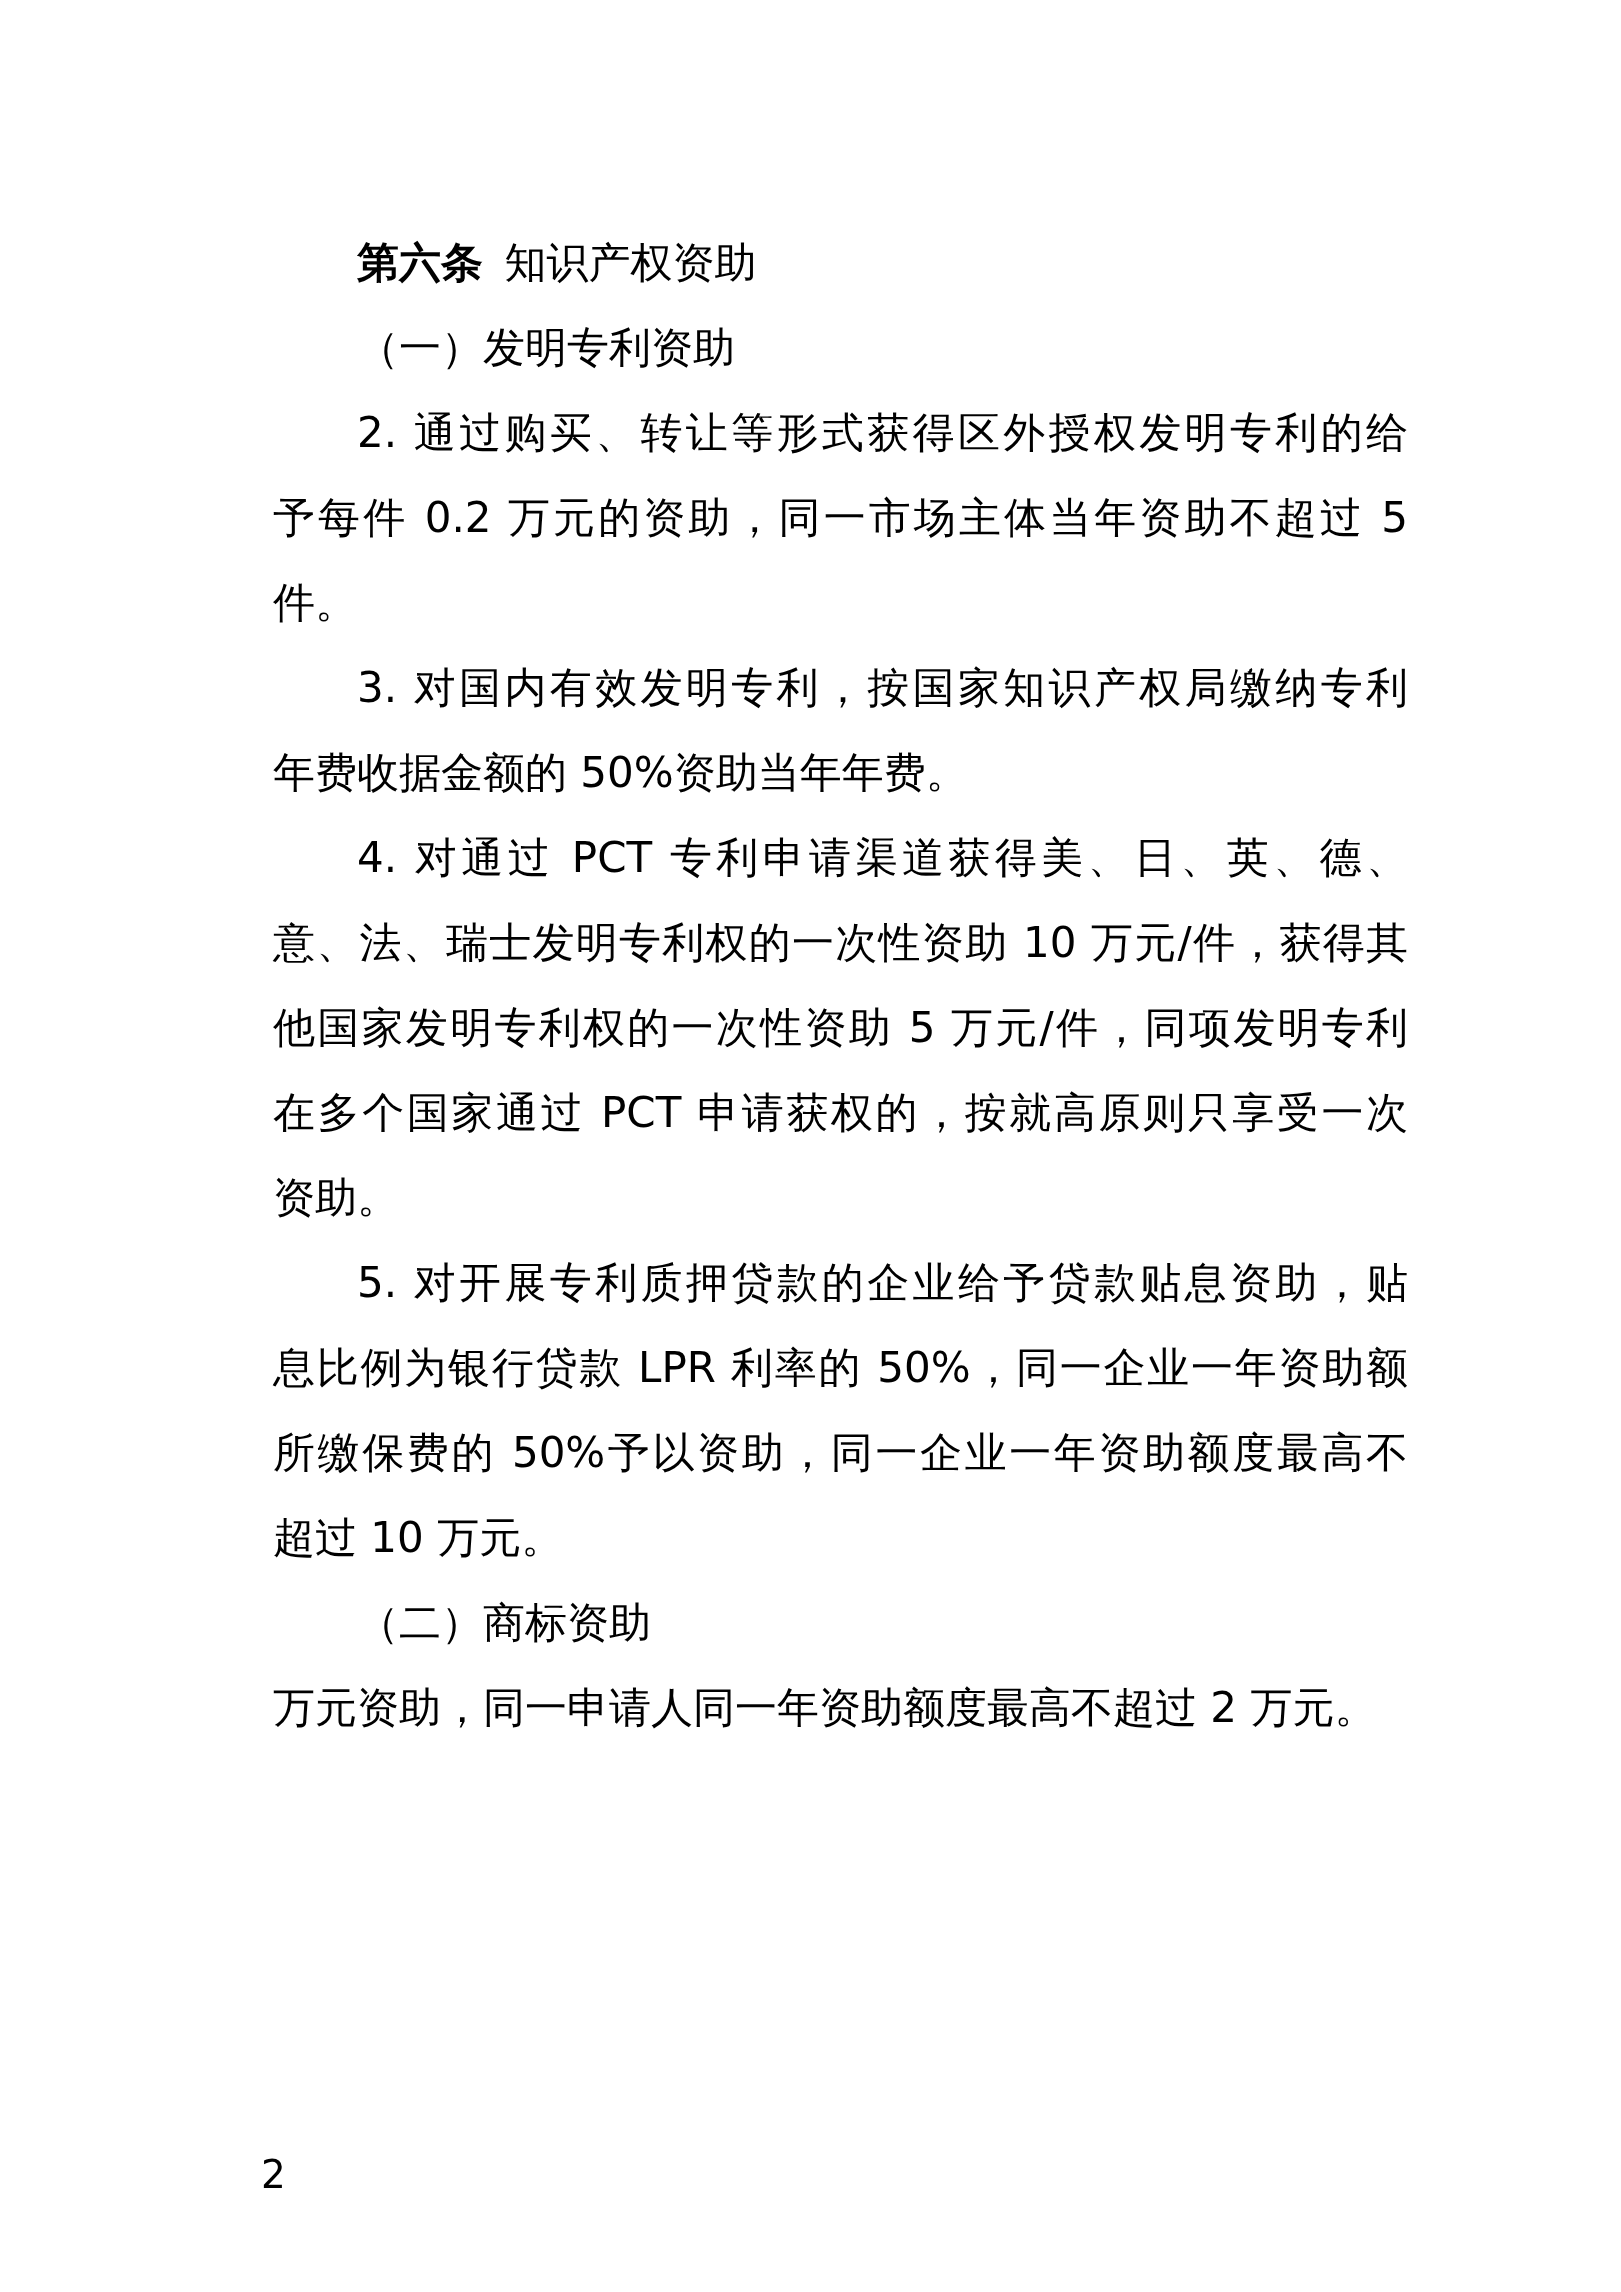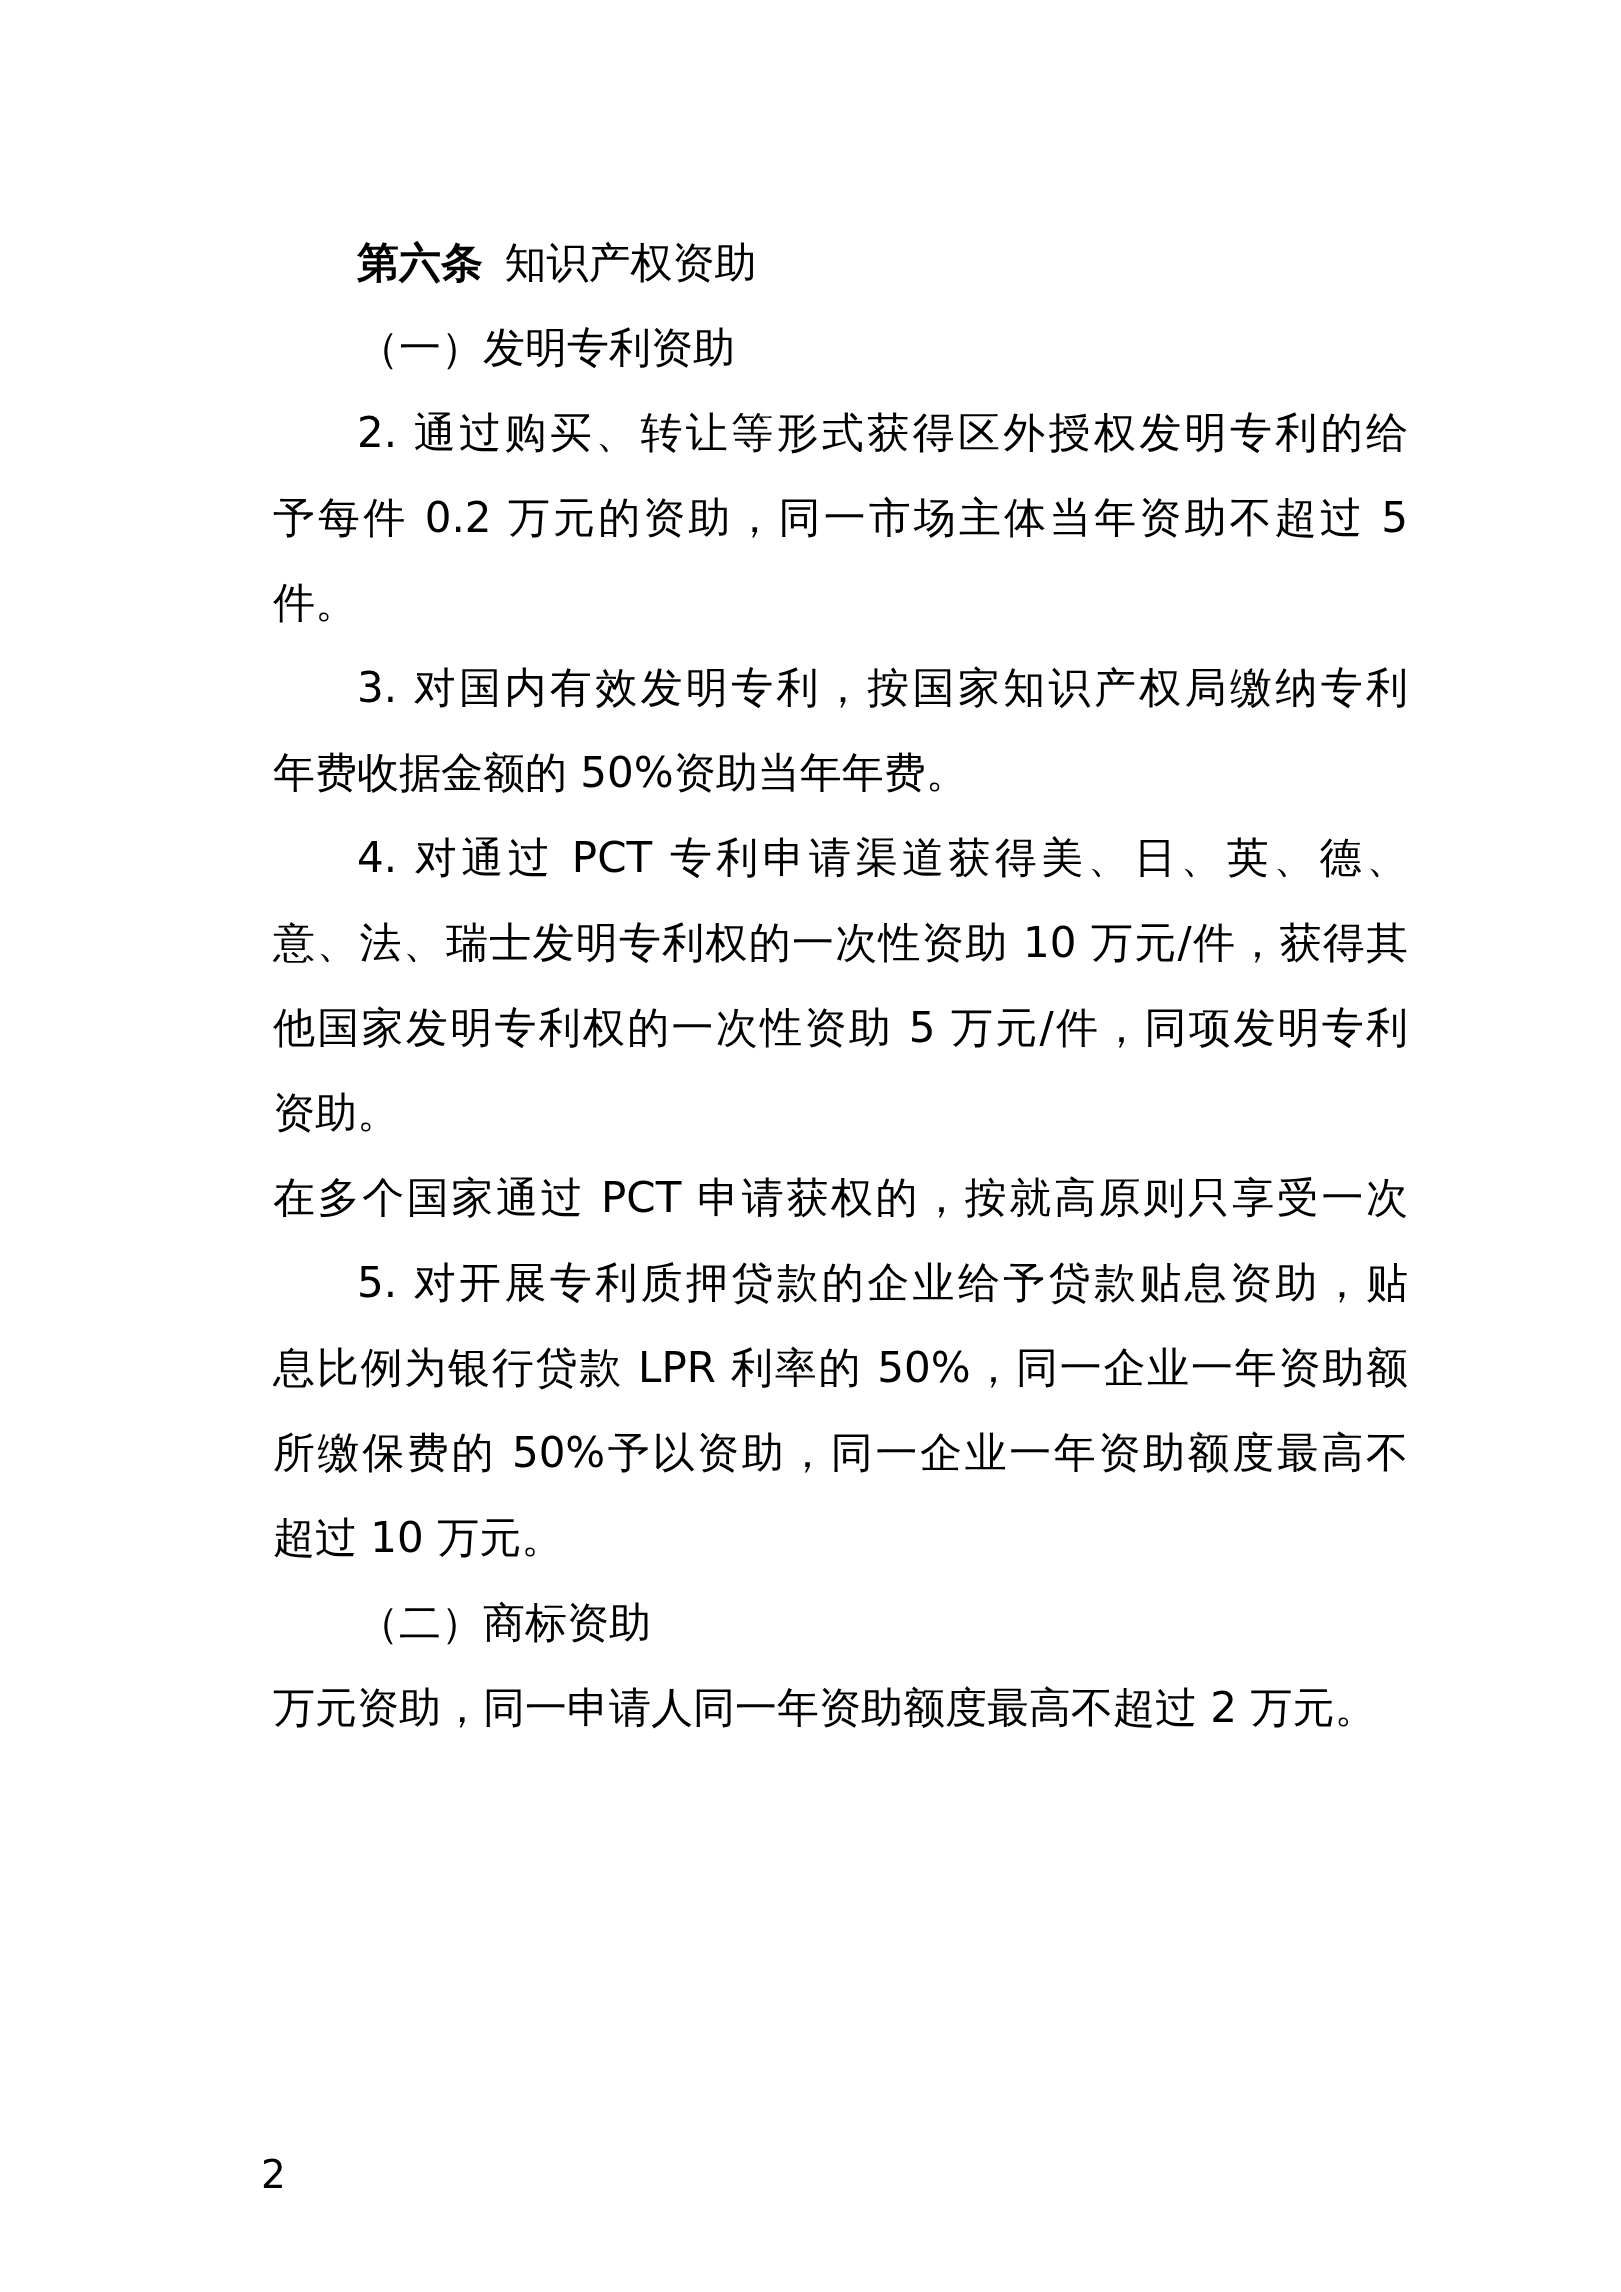--- a/index.html
+++ b/index.html
@@ -73,22 +73,22 @@
 
   <div>
     <div class="line indent">3. 对国内有效发明专利，按国家知识产权局缴纳专利</div>
     <div class="line last">年费收据金额的 50%资助当年年费。</div>
   </div>
 
   <div>
     <div class="line indent">4. 对通过 PCT 专利申请渠道获得美、日、英、德、</div>
     <div class="line">意、法、瑞士发明专利权的一次性资助 10 万元/件，获得其</div>
     <div class="line">他国家发明专利权的一次性资助 5 万元/件，同项发明专利</div>
+    <div class="line">在多个国家通过 PCT 申请获权的，按就高原则只享受一次</div>
     <div class="line last">资助。</div>
-    <div class="line">在多个国家通过 PCT 申请获权的，按就高原则只享受一次</div>
   </div>
 
   <div>
     <div class="line indent">5. 对开展专利质押贷款的企业给予贷款贴息资助，贴</div>
     <div class="line">息比例为银行贷款 LPR 利率的 50%，同一企业一年资助额</div>
     <div class="line">所缴保费的 50%予以资助，同一企业一年资助额度最高不</div>
     <div class="line last">超过 10 万元。</div>
   </div>
 
   <div class="line indent last">（二）商标资助</div>

